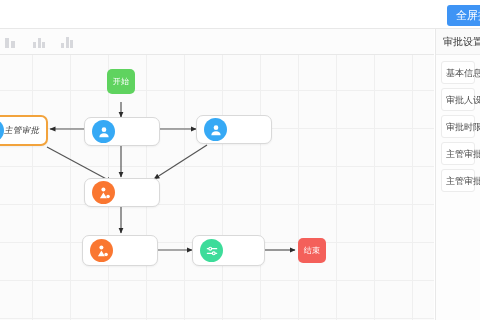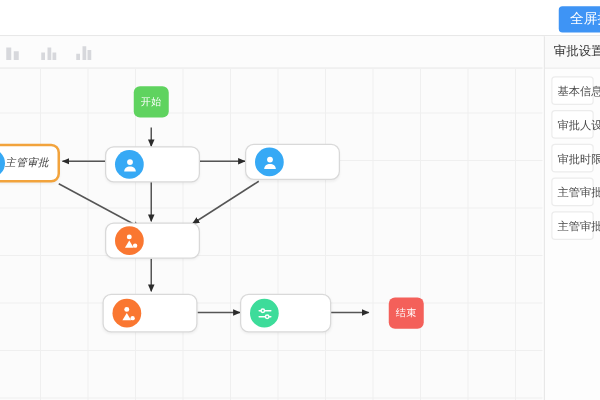--- a/index.html
+++ b/index.html
@@ -259,21 +259,21 @@
         <svg viewBox="0 0 24 24" fill="none" stroke="#ffffff" stroke-width="2" stroke-linecap="round">
           <line x1="4" y1="8" x2="20" y2="8"></line>
           <line x1="4" y1="16" x2="20" y2="16"></line>
           <circle cx="9" cy="8" r="2.4" fill="#3ddc9a" stroke="#ffffff"></circle>
           <circle cx="15" cy="16" r="2.4" fill="#3ddc9a" stroke="#ffffff"></circle>
         </svg>
       </span>
       <span class="node-label"></span>
     </div>
 
-    <div class="term end" style="left:311px; top:183px;">
+    <div class="term end" style="left:298px; top:183px;">
       <span>结束</span>
     </div>
 
   </div>
 
   <div class="panel">
     <div class="panel-title">审批设置</div>
     <div class="panel-list">
       <div class="panel-item">基本信息</div>
       <div class="panel-item">审批人设置</div>

